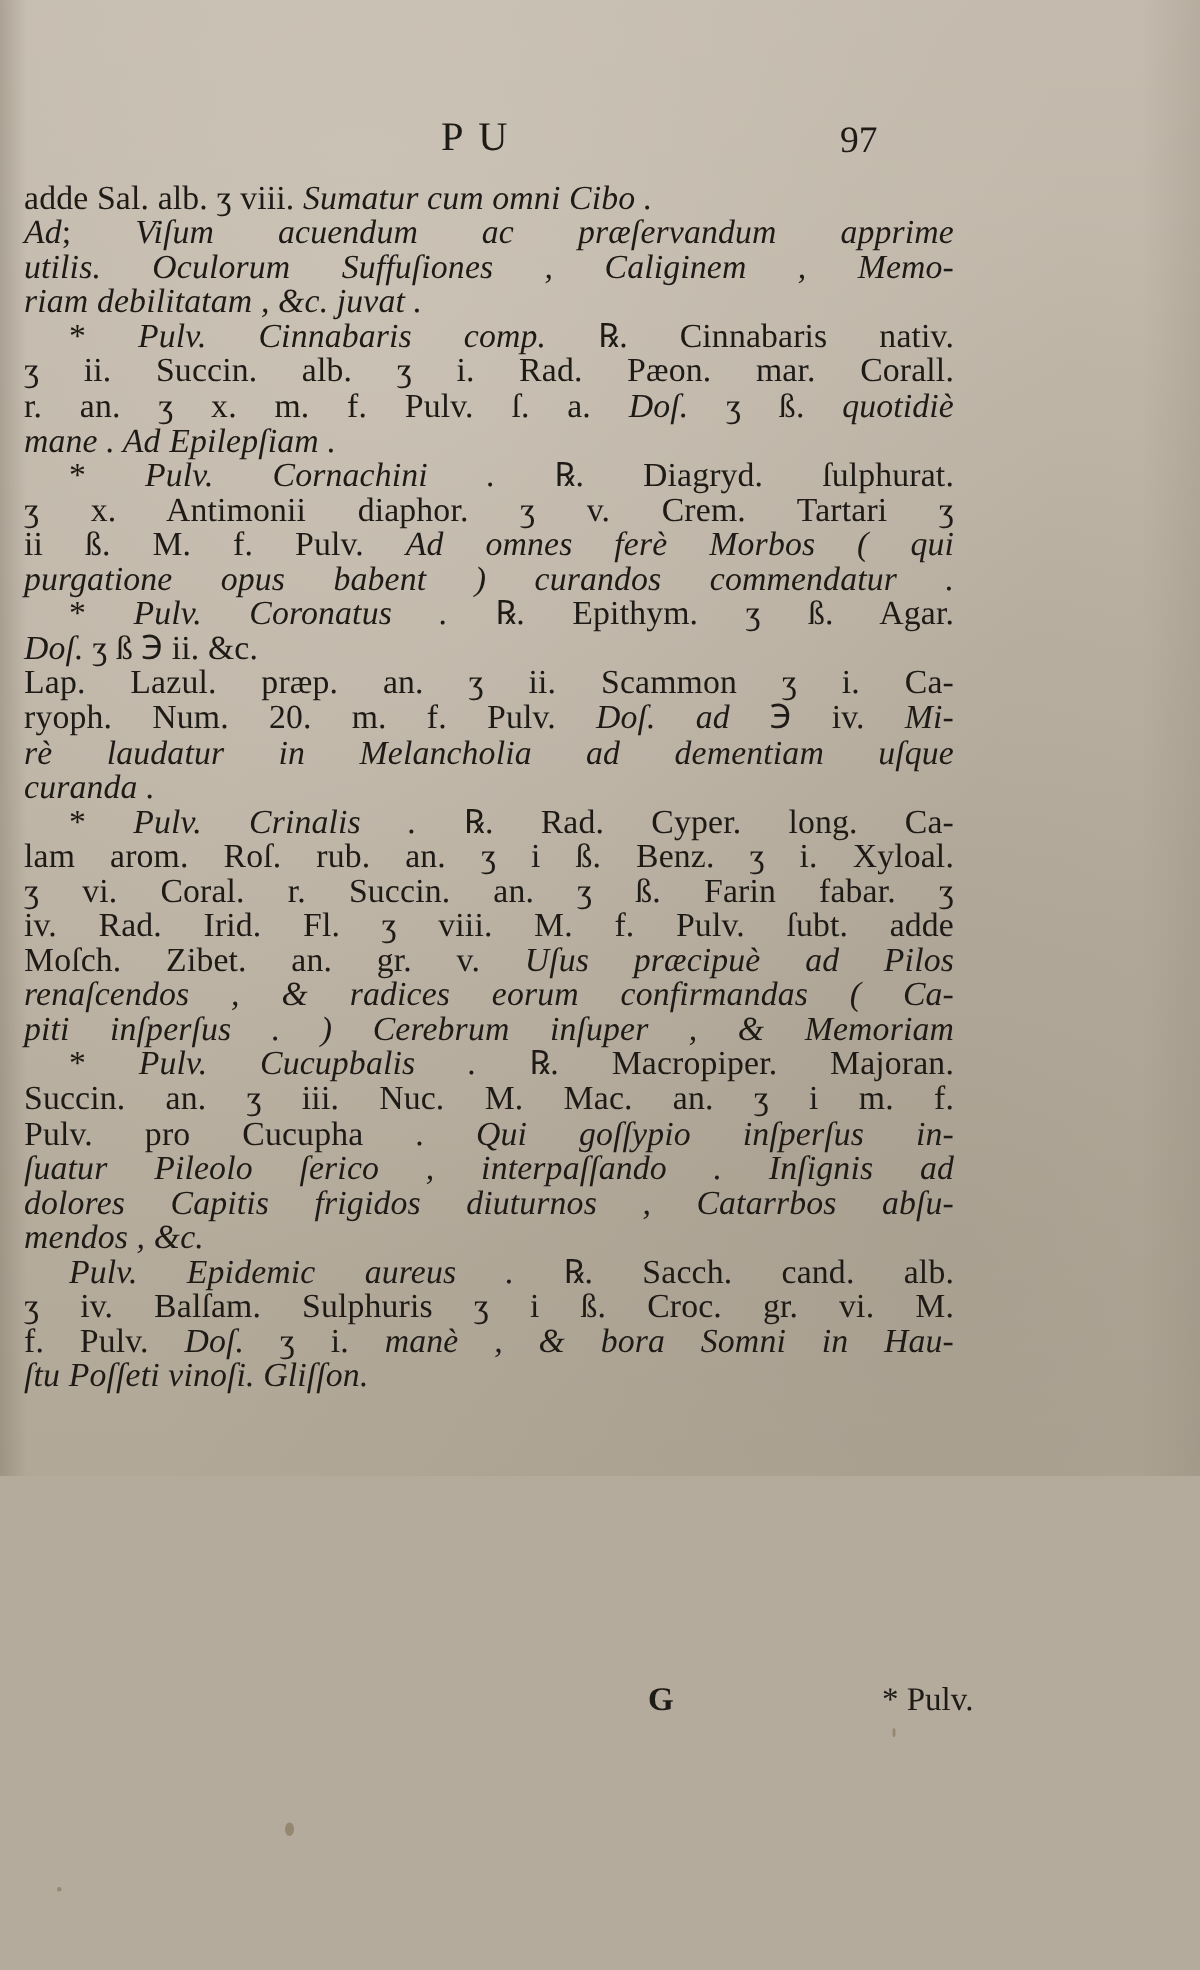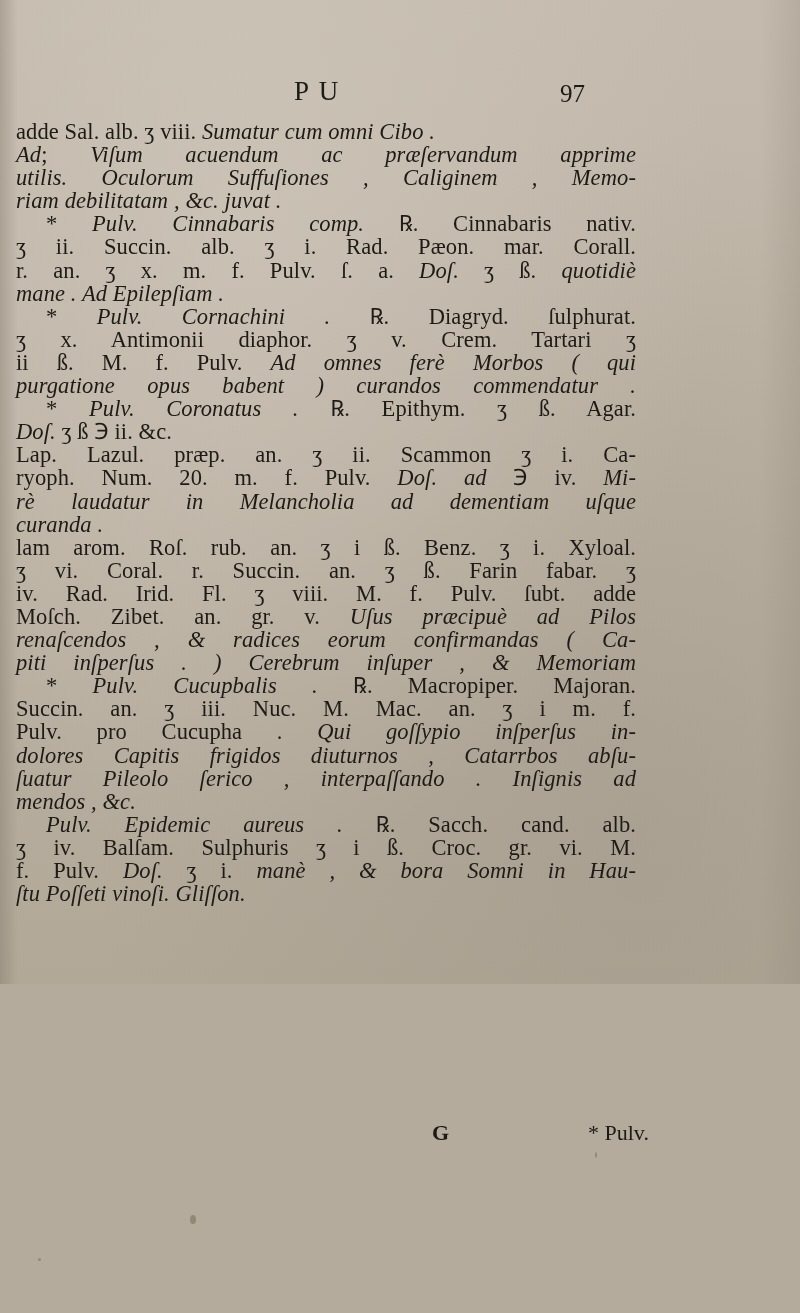--- a/index.html
+++ b/index.html
@@ -129,31 +129,32 @@
       <div class="line indent"><span>* </span><span class="it">Pulv. Cornachini .</span><span> ℞. Diagryd. ſulphurat.</span></div>
       <div class="line"><span>ʒ x. Antimonii diaphor. ʒ v. Crem. Tartari ʒ</span></div>
       <div class="line"><span>ii ß. M. f. Pulv. </span><span class="it">Ad omnes ferè Morbos ( qui</span></div>
       <div class="line"><span class="it">purgatione opus babent ) curandos commendatur .</span></div>
       <div class="line indent"><span>* </span><span class="it">Pulv. Coronatus .</span><span> ℞. Epithym. ʒ ß. Agar.</span></div>
       <div class="line last"><span class="it">Doſ.</span><span> ʒ ß ℈ ii. &amp;c.</span></div>
       <div class="line"><span>Lap. Lazul. præp. an. ʒ ii. Scammon ʒ i. Ca-</span></div>
       <div class="line"><span>ryoph. Num. 20. m. f. Pulv. </span><span class="it">Doſ. ad</span><span> ℈ iv. </span><span class="it">Mi-</span></div>
       <div class="line"><span class="it">rè laudatur in Melancholia ad dementiam uſque</span></div>
       <div class="line last"><span class="it">curanda .</span></div>
+      <div class="line indent"><span>* </span><span class="it">Pulv. Crinalis .</span><span> ℞. Rad. Cyper. long. Ca-</span></div>
       <div class="line"><span>lam arom. Roſ. rub. an. ʒ i ß. Benz. ʒ i. Xyloal.</span></div>
       <div class="line"><span>ʒ vi. Coral. r. Succin. an. ʒ ß. Farin fabar. ʒ</span></div>
       <div class="line"><span>iv. Rad. Irid. Fl. ʒ viii. M. f. Pulv. ſubt. adde</span></div>
       <div class="line"><span>Moſch. Zibet. an. gr. v. </span><span class="it">Uſus præcipuè ad Pilos</span></div>
       <div class="line"><span class="it">renaſcendos , &amp; radices eorum confirmandas ( Ca-</span></div>
       <div class="line"><span class="it">piti inſperſus . ) Cerebrum inſuper , &amp; Memoriam</span></div>
       <div class="line indent"><span>* </span><span class="it">Pulv. Cucupbalis .</span><span> ℞. Macropiper. Majoran.</span></div>
       <div class="line"><span>Succin. an. ʒ iii. Nuc. M. Mac. an. ʒ i m. f.</span></div>
       <div class="line"><span>Pulv. pro Cucupha . </span><span class="it">Qui goſſypio inſperſus in-</span></div>
+      <div class="line"><span class="it">ſuatur Pileolo ſerico , interpaſſando . Inſignis ad</span></div>
       <div class="line"><span class="it">dolores Capitis frigidos diuturnos , Catarrbos abſu-</span></div>
-      <div class="line"><span class="it">ſuatur Pileolo ſerico , interpaſſando . Inſignis ad</span></div>
       <div class="line last"><span class="it">mendos , &amp;c.</span></div>
       <div class="line indent"><span class="it">Pulv. Epidemic aureus .</span><span> ℞. Sacch. cand. alb.</span></div>
       <div class="line"><span>ʒ iv. Balſam. Sulphuris ʒ i ß. Croc. gr. vi. M.</span></div>
       <div class="line"><span>f. Pulv. </span><span class="it">Doſ.</span><span> ʒ i. </span><span class="it">manè , &amp; bora Somni in Hau-</span></div>
       <div class="line last"><span class="it">ſtu Poſſeti vinoſi. Gliſſon.</span></div>
     </div>
 
   <div class="signature-row">
     <span class="signature">G</span>
     <span class="catchword">* Pulv.</span>

